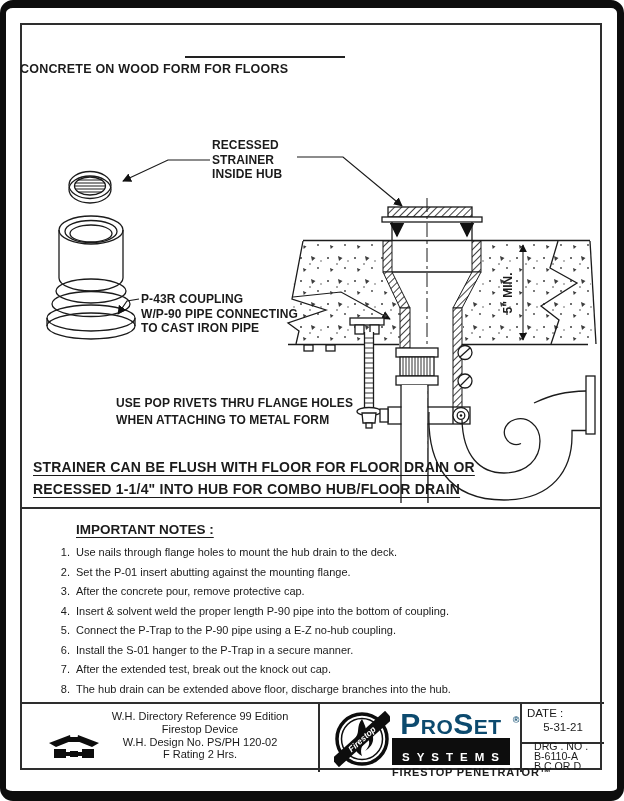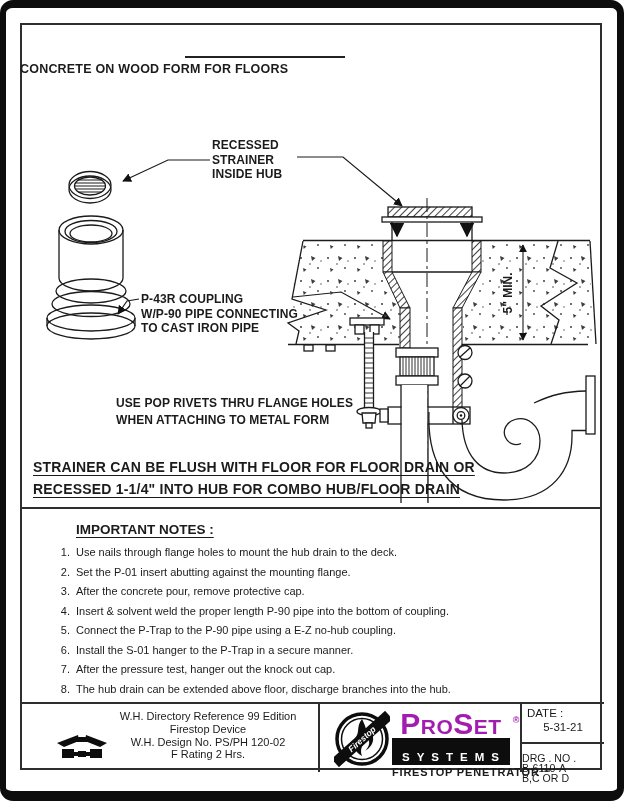--- a/index.html
+++ b/index.html
@@ -23,39 +23,39 @@
               text-decoration:underline;text-underline-offset:3px;z-index:4;}
   #notes-heading{position:absolute;left:76px;top:522px;font-size:13.5px;font-weight:bold;
                  text-decoration:underline;text-underline-offset:3px;z-index:4;}
   #notes-list{position:absolute;left:52px;top:543px;width:545px;margin:0;padding:0 0 0 21px;
               font-size:11px;z-index:4;}
   #notes-list li{line-height:19.5px;padding-left:3px;}
   
   #footer{position:absolute;left:20px;top:702px;width:584px;height:68px;z-index:4;
           border-top:2px solid #2e2e2e;box-sizing:content-box;}
   .fcell{position:absolute;top:0;height:68px;box-sizing:border-box;}
-  #fc-wh{left:12px;width:298px;}
+  #fc-wh{left:4px;width:298px;}
   #fc-brand{left:298px;width:202px;border-left:2px solid #2e2e2e;}
   #fc-right{left:500px;width:84px;border-left:2px solid #2e2e2e;}
   #wh-text{position:absolute;left:62px;top:6px;width:228px;text-align:center;
            font-size:11px;line-height:12.8px;}
   #wh-mark{position:absolute;left:24px;top:29px;}
   #badge{position:absolute;left:14px;top:7px;}
   #brand-block{position:absolute;left:72px;top:7px;width:118px;text-align:center;}
   #brand-name{font-variant:small-caps;font-weight:bold;font-size:30px;line-height:26px;
-              letter-spacing:.5px;color:#a21caf;position:relative;}
+              letter-spacing:.5px;color:#0c4a6e;position:relative;}
   #brand-reg{position:absolute;right:-10px;top:-4px;font-size:9px;font-variant:normal;font-weight:bold;}
   #brand-systems{background:#0d0d0d;color:#fff;font-weight:bold;font-size:11.5px;
                  letter-spacing:7px;padding:13px 0 2px 6px;margin-top:1px;}
   #brand-tagline{font-size:11px;font-weight:bold;letter-spacing:.8px;margin-top:1px;white-space:nowrap;}
   #date-row{position:absolute;left:0;top:0;width:100%;height:40px;border-bottom:2px solid #2e2e2e;
             box-sizing:border-box;}
   #date-label{position:absolute;left:5px;top:3px;font-size:11.5px;}
   #date-value{position:absolute;left:0;top:17px;width:100%;text-align:center;font-size:11.5px;}
-  #drg-block{position:absolute;left:0;top:37px;font-size:10.6px;line-height:10.2px;white-space:pre-line;margin-top:12px;}
+  #drg-block{position:absolute;left:12px;top:37px;font-size:10.6px;line-height:10.2px;white-space:pre-line;}
   svg{display:block;}
   #drawing{position:absolute;left:0;top:0;z-index:2;pointer-events:none;}
 </style>
 </head>
 <body>
 
 <div id="stage">
   <div id="frame"></div>
   <div id="inner-border"></div>
 
@@ -214,21 +214,21 @@
   <div class="line" style="left:20px;top:507px;width:582px;height:2px;"></div>
 
   <div id="notes-heading">IMPORTANT NOTES :</div>
   <ol id="notes-list">
     <li>Use nails through flange holes to mount the hub drain to the deck.</li>
     <li>Set the P-01 insert abutting against the mounting flange.</li>
     <li>After the concrete pour, remove protective cap.</li>
     <li>Insert &amp; solvent weld the proper length P-90 pipe into the bottom of coupling.</li>
     <li>Connect the P-Trap to the P-90 pipe using a E-Z no-hub coupling.</li>
     <li>Install the S-01 hanger to the P-Trap in a secure manner.</li>
-    <li>After the pressure test, hanger out the knock out cap.</li>
+    <li>After the extended test, break out the knock out cap.</li>
     <li>The hub drain can be extended above floor, discharge branches into the hub.</li>
   </ol>
 
   <div id="footer">
     <div id="fc-wh" class="fcell">
       <svg id="wh-mark" width="52" height="30" viewBox="0 0 52 30">
         <g fill="#0d0d0d">
           <polygon points="1,10 22,2 23,8 8,14"></polygon>
           <polygon points="51,10 30,2 29,8 44,14"></polygon>
           <rect x="20" y="4" width="12" height="5"></rect>

